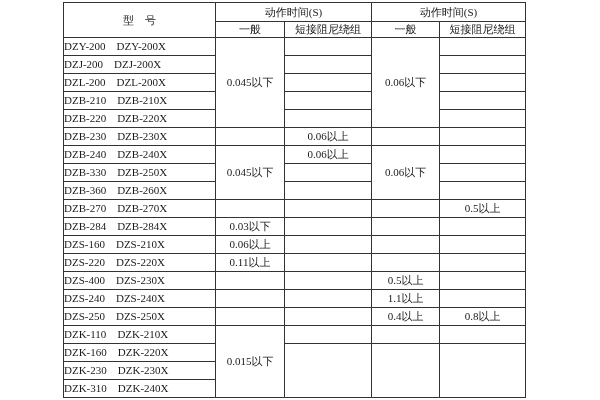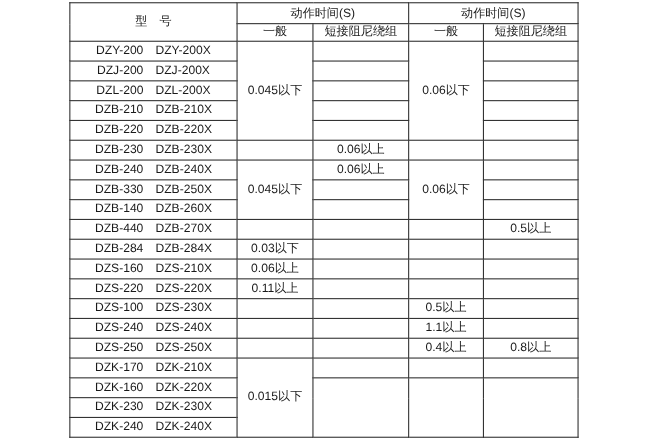--- a/index.html
+++ b/index.html
@@ -5,21 +5,21 @@
   html, body {
     margin: 0;
     padding: 0;
     background: #ffffff;
   }
   .page {
     position: relative;
     width: 600px;
     height: 400px;
     background: #ffffff;
-    font-family: Liberation Sans, sans-serif;
+    font-family: Liberation Serif, serif;
     color: #1a1a1a;
   }
   table.spec {
     position: absolute;
     left: 63px;
     top: 2px;
     border-collapse: collapse;
     table-layout: fixed;
   }
   table.spec col.c-model  { width: 152px; }
@@ -40,21 +40,21 @@
     line-height: 1;
   }
   table.spec thead tr.group-row { height: 19px; }
   table.spec thead tr.sub-row   { height: 16px; }
   table.spec tbody tr           { height: 18px; }
   td.model-cell {
     padding: 0;
   }
   td.model-cell .pair {
     display: flex;
-    justify-content: center;
+    justify-content: flex-start;
     gap: 11px;
   }
 </style>
 </head>
 <body>
 
 <div class="page">
   <table class="spec">
     <colgroup>
       <col class="c-model">
@@ -159,31 +159,31 @@
               <span>DZB-330</span>
               <span>DZB-250X</span>
             </span>
           </td>
         <td></td>
         <td></td>
       </tr>
       <tr>
         <td class="model-cell">
             <span class="pair">
-              <span>DZB-140</span>
+              <span>DZB-360</span>
               <span>DZB-260X</span>
             </span>
           </td>
         <td></td>
         <td></td>
       </tr>
       <tr>
         <td class="model-cell">
             <span class="pair">
-              <span>DZB-440</span>
+              <span>DZB-270</span>
               <span>DZB-270X</span>
             </span>
           </td>
         <td></td>
         <td></td>
         <td></td>
         <td>0.5以上</td>
       </tr>
       <tr>
         <td class="model-cell">
@@ -217,21 +217,21 @@
             </span>
           </td>
         <td>0.11以上</td>
         <td></td>
         <td></td>
         <td></td>
       </tr>
       <tr>
         <td class="model-cell">
             <span class="pair">
-              <span>DZS-100</span>
+              <span>DZS-400</span>
               <span>DZS-230X</span>
             </span>
           </td>
         <td></td>
         <td></td>
         <td>0.5以上</td>
         <td></td>
       </tr>
       <tr>
         <td class="model-cell">
@@ -253,21 +253,21 @@
             </span>
           </td>
         <td></td>
         <td></td>
         <td>0.4以上</td>
         <td>0.8以上</td>
       </tr>
       <tr>
         <td class="model-cell">
             <span class="pair">
-              <span>DZK-170</span>
+              <span>DZK-110</span>
               <span>DZK-210X</span>
             </span>
           </td>
         <td rowspan="4">0.015以下</td>
         <td></td>
         <td></td>
         <td></td>
       </tr>
       <tr>
         <td class="model-cell">
@@ -284,20 +284,20 @@
         <td class="model-cell">
             <span class="pair">
               <span>DZK-230</span>
               <span>DZK-230X</span>
             </span>
           </td>
       </tr>
       <tr>
         <td class="model-cell">
             <span class="pair">
-              <span>DZK-240</span>
+              <span>DZK-310</span>
               <span>DZK-240X</span>
             </span>
           </td>
       </tr>
     </tbody>
   </table>
 </div>
 
 </body></html>

